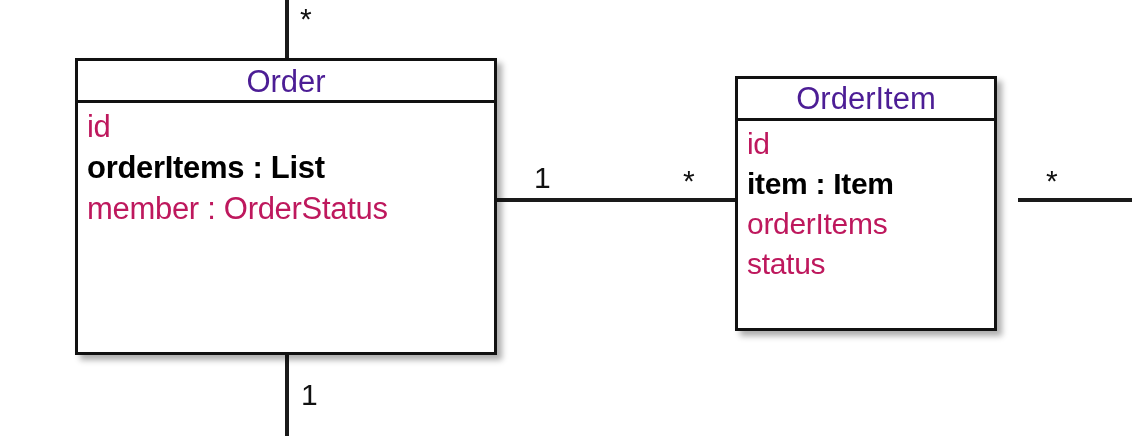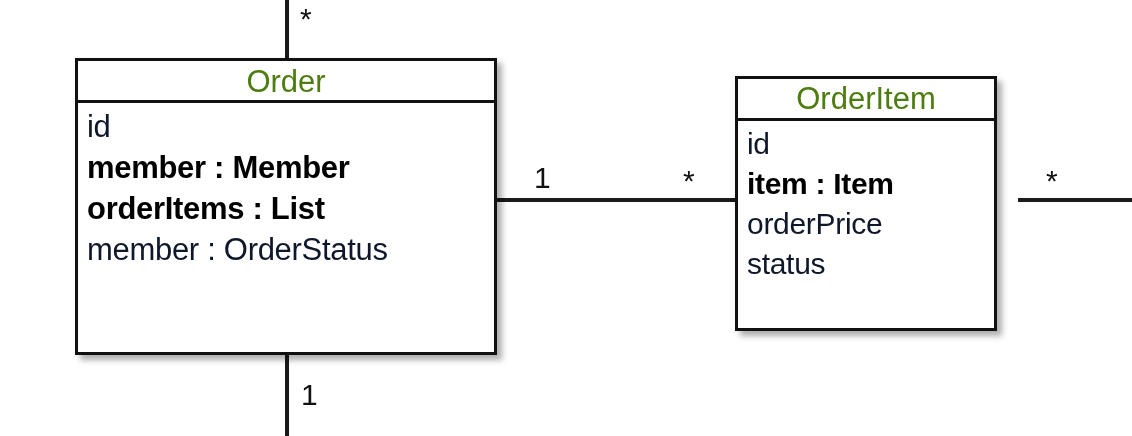--- a/index.html
+++ b/index.html
@@ -39,21 +39,21 @@
     position: absolute;
     background: #ffffff;
     border: 3px solid #111111;
     box-sizing: border-box;
     box-shadow: 5px 5px 6px rgba(0,0,0,0.32);
     z-index: 5;
   }
   .uml-title {
     text-align: center;
     font-size: 31px;
-    color: #4d7c0f;
+    color: #4c1d95;
     border-bottom: 3px solid #111111;
     line-height: 1;
     letter-spacing: 0px;
     box-sizing: border-box;
   }
   .uml-attrs {
     padding: 3px 0 4px 9px;
     box-sizing: border-box;
   }
   .attr {
@@ -62,21 +62,21 @@
     color: #1b1b1b;
     white-space: nowrap;
     letter-spacing: -0.3px;
   }
   .attr.bold {
     font-weight: bold;
     color: #000000;
   }
   .attr.plain {
     font-weight: normal;
-    color: #0f172a;
+    color: #be185d;
   }
 
   
   #class-order {
     left: 75px;
     top: 58px;
     width: 422px;
     height: 297px;
   }
   #class-order .uml-title {
@@ -113,29 +113,28 @@
   <div class="mult" style="left:534px; top:163px;">1</div>
   <div class="mult mult-star" style="left:683px; top:166px;">*</div>
 
   <div class="line line-h" style="left:1018px; top:198px; width:114px;"></div>
   <div class="mult mult-star" style="left:1046px; top:166px;">*</div>
 
   <div class="uml-class" id="class-order">
     <div class="uml-title">Order</div>
     <div class="uml-attrs">
       <div class="attr plain">id</div>
-      <div class="attr bold">member : Member</div>
       <div class="attr bold">orderItems : List</div>
       <div class="attr plain">member : OrderStatus</div>
     </div>
   </div>
 
   <div class="uml-class" id="class-orderitem">
     <div class="uml-title">OrderItem</div>
     <div class="uml-attrs">
       <div class="attr plain">id</div>
       <div class="attr bold">item : Item</div>
-      <div class="attr plain">orderPrice</div>
+      <div class="attr plain">orderItems</div>
       <div class="attr plain">status</div>
     </div>
   </div>
 
 </div>
 
 </body></html>

